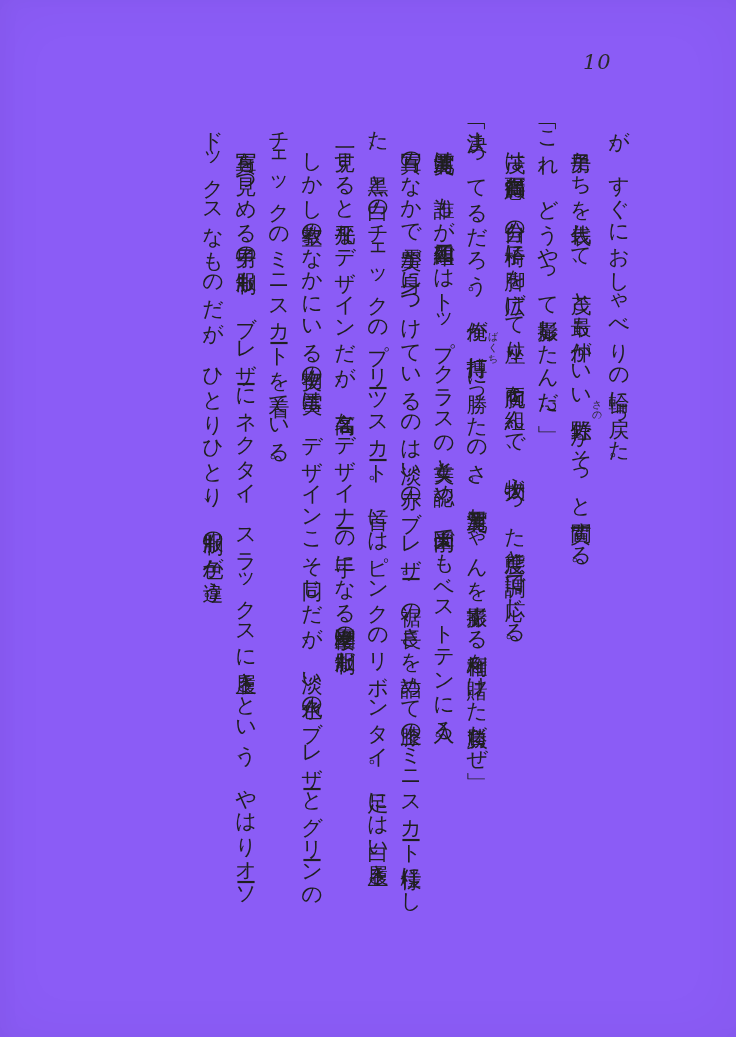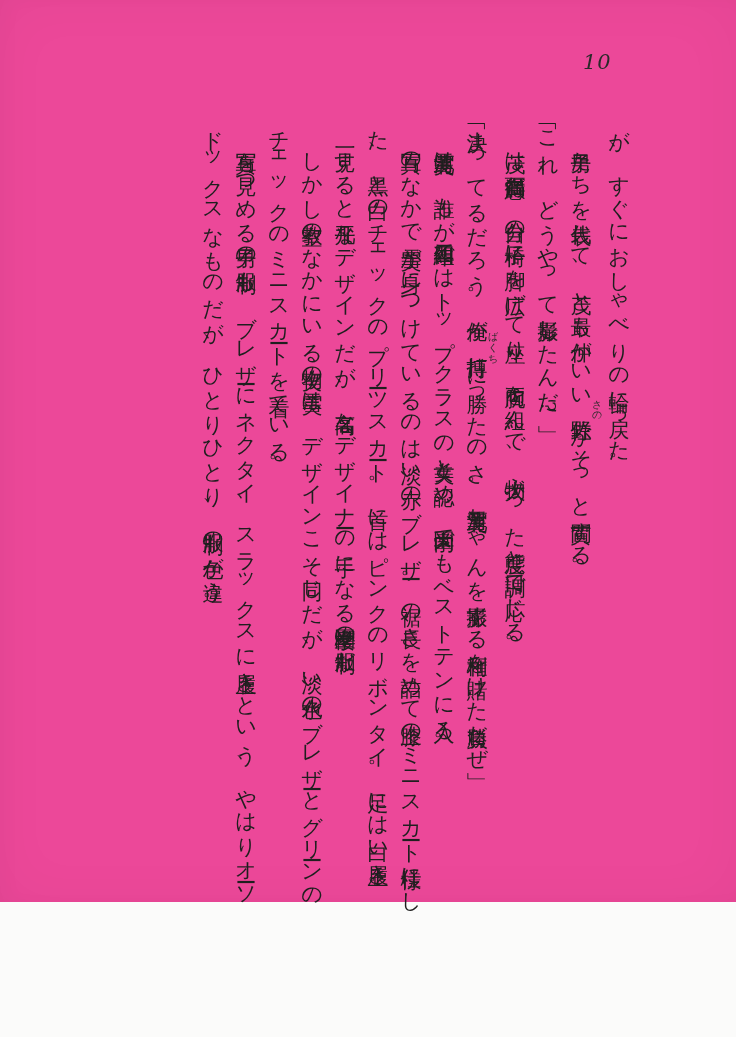--- a/index.html
+++ b/index.html
@@ -7,22 +7,22 @@
     padding: 0;
     width: 736px;
     height: 1037px;
     overflow: hidden;
     background: #fbfbfa;
     font-family: "DejaVu Serif", "Liberation Serif", serif;
   }
   .page {
     position: relative;
     width: 736px;
-    height: 902px;
-    background: #ec4899;
+    height: 1037px;
+    background: #8b5cf6;
     box-shadow: inset 0 0 60px rgba(0,0,0,0.035), inset 8px 0 18px rgba(0,0,0,0.02);
   }
   .page-number {
     position: absolute;
     left: 583px;
     top: 50px;
     font-size: 21px;
     font-style: italic;
     color: #2a2a2a;
     letter-spacing: 1px;

